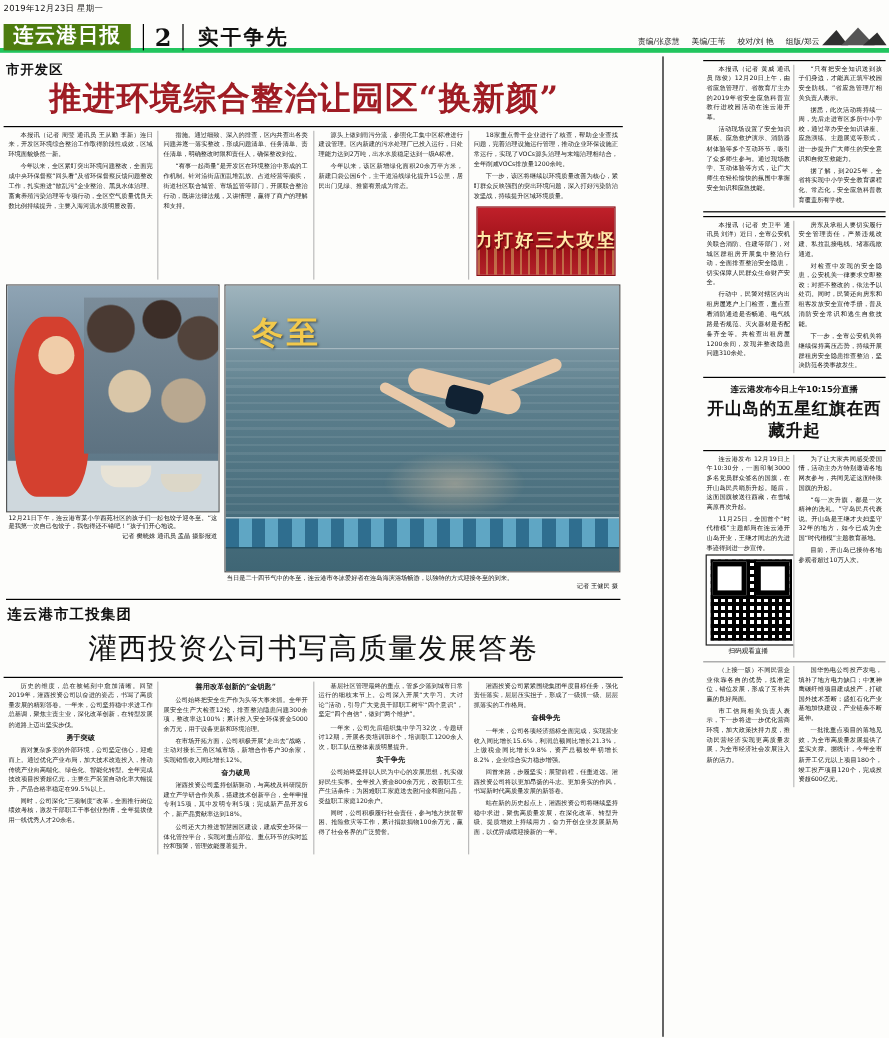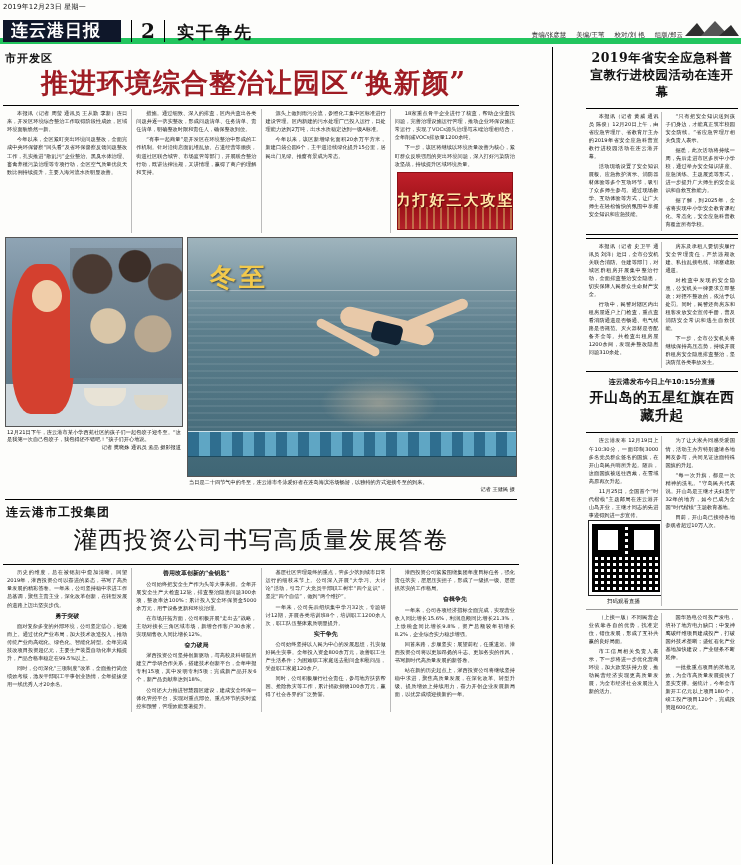--- a/index.html
+++ b/index.html
@@ -15,43 +15,43 @@
   .page {
     position: relative;
     width: 741px;
     height: 865px;
   }
 
   
   .masthead {
     position: relative;
     height: 44px;
-    border-bottom: 6px solid #22c55e;
+    border-bottom: 4px solid #22c55e;
     padding-top: 2px;
   }
   .date-line {
     font-size: 7px;
     color: #111;
     padding-left: 3px;
     letter-spacing: .2px;
   }
   .masthead-row {
     display: flex;
     align-items: flex-end;
     height: 30px;
     padding-left: 3px;
   }
   .paper-name {
     display: inline-block;
-    background: #0f172a;
+    background: #4d7c0f;
     color: #fff;
     font-family: "DejaVu Serif", serif;
     font-weight: bold;
     font-size: 17px;
-    padding: 2px 20px 3px 8px;
+    padding: 2px 8px 3px 8px;
     letter-spacing: 1px;
     line-height: 1;
   }
   .page-num-box {
     margin-left: 10px;
     padding: 0 9px;
     border-left: 1px solid #000;
     border-right: 1px solid #000;
     font-family: "DejaVu Serif", serif;
     font-size: 20px;
@@ -453,21 +453,20 @@
           <p>回首来路，步履坚实；展望前程，任重道远。灌西投资公司将以更加昂扬的斗志、更加务实的作风，书写新时代高质量发展的新答卷。</p>
           <p>站在新的历史起点上，灌西投资公司将继续坚持稳中求进，聚焦高质量发展，在深化改革、转型升级、提质增效上持续用力，奋力开创企业发展新局面，以优异成绩迎接新的一年。</p>
         </div>
       </div>
     </div>
 
     <div class="col-divider"></div>
 
     <div class="right-col">
 
-      <div class="r-head">2019年省安全应急科普宣教行进校园活动在连开幕</div>
       <div class="r-rule"></div>
       <div class="r-cols">
         <div class="r-col">
           <p>本报讯（记者 黄威 通讯员 陈俊）12月20日上午，由省应急管理厅、省教育厅主办的2019年省安全应急科普宣教行进校园活动在连云港开幕。</p>
           <p>活动现场设置了安全知识展板、应急救护演示、消防器材体验等多个互动环节，吸引了众多师生参与。通过现场教学、互动体验等方式，让广大师生在轻松愉快的氛围中掌握安全知识和应急技能。</p>
         </div>
         <div class="r-col">
           <p>“只有把安全知识送到孩子们身边，才能真正筑牢校园安全防线。”省应急管理厅相关负责人表示。</p>
           <p>据悉，此次活动将持续一周，先后走进市区多所中小学校，通过举办安全知识讲座、应急演练、主题展览等形式，进一步提升广大师生的安全意识和自救互救能力。</p>
           <p>据了解，到2025年，全省将实现中小学安全教育课程化、常态化，安全应急科普教育覆盖所有学校。</p>

